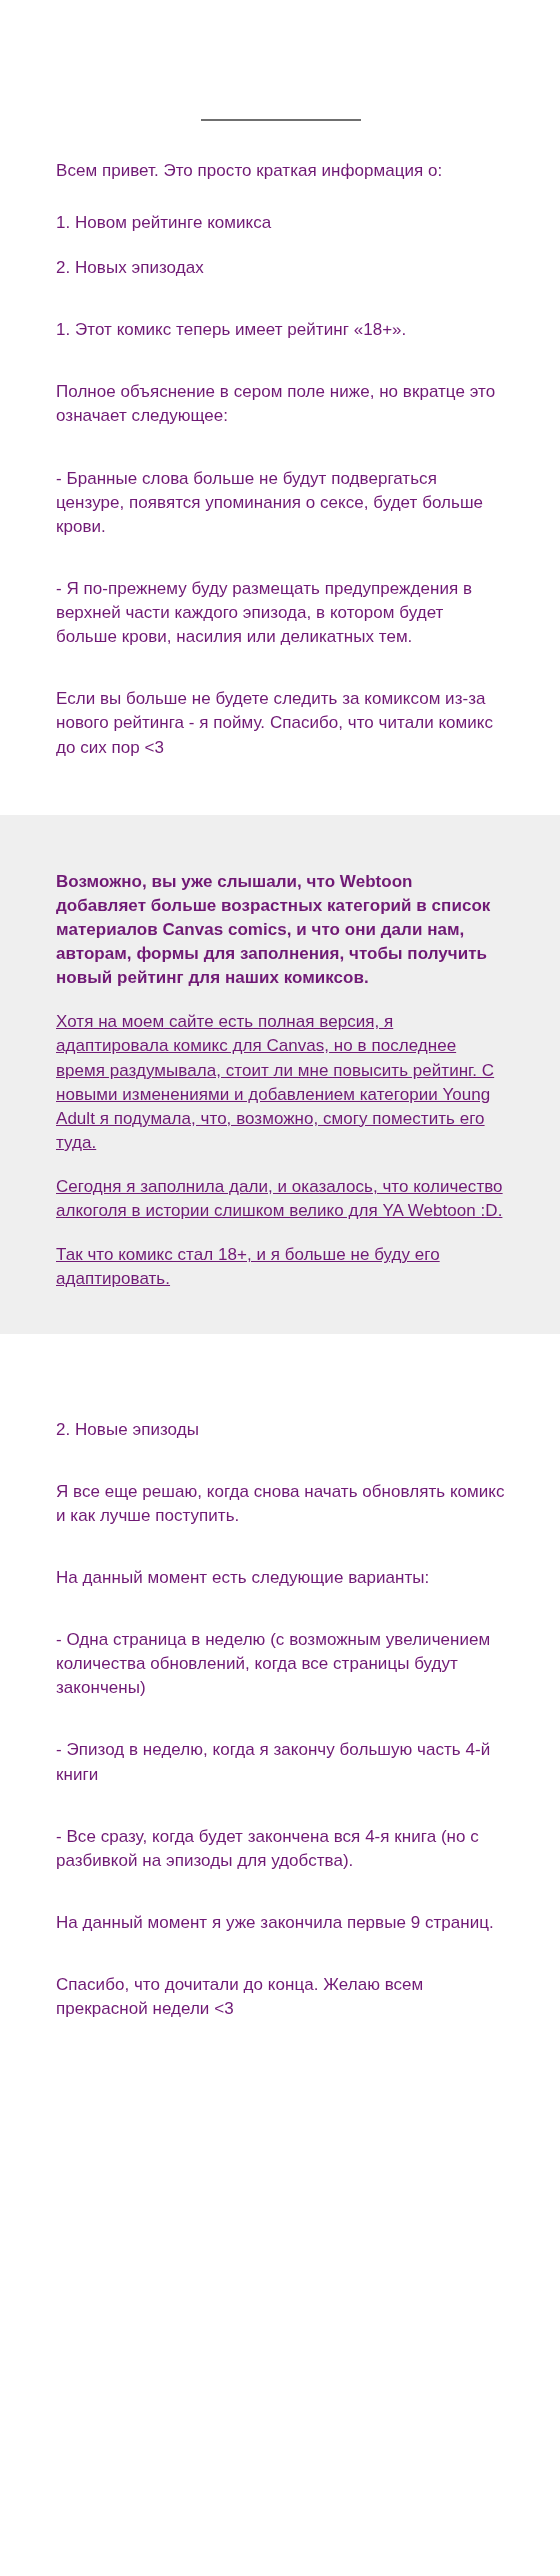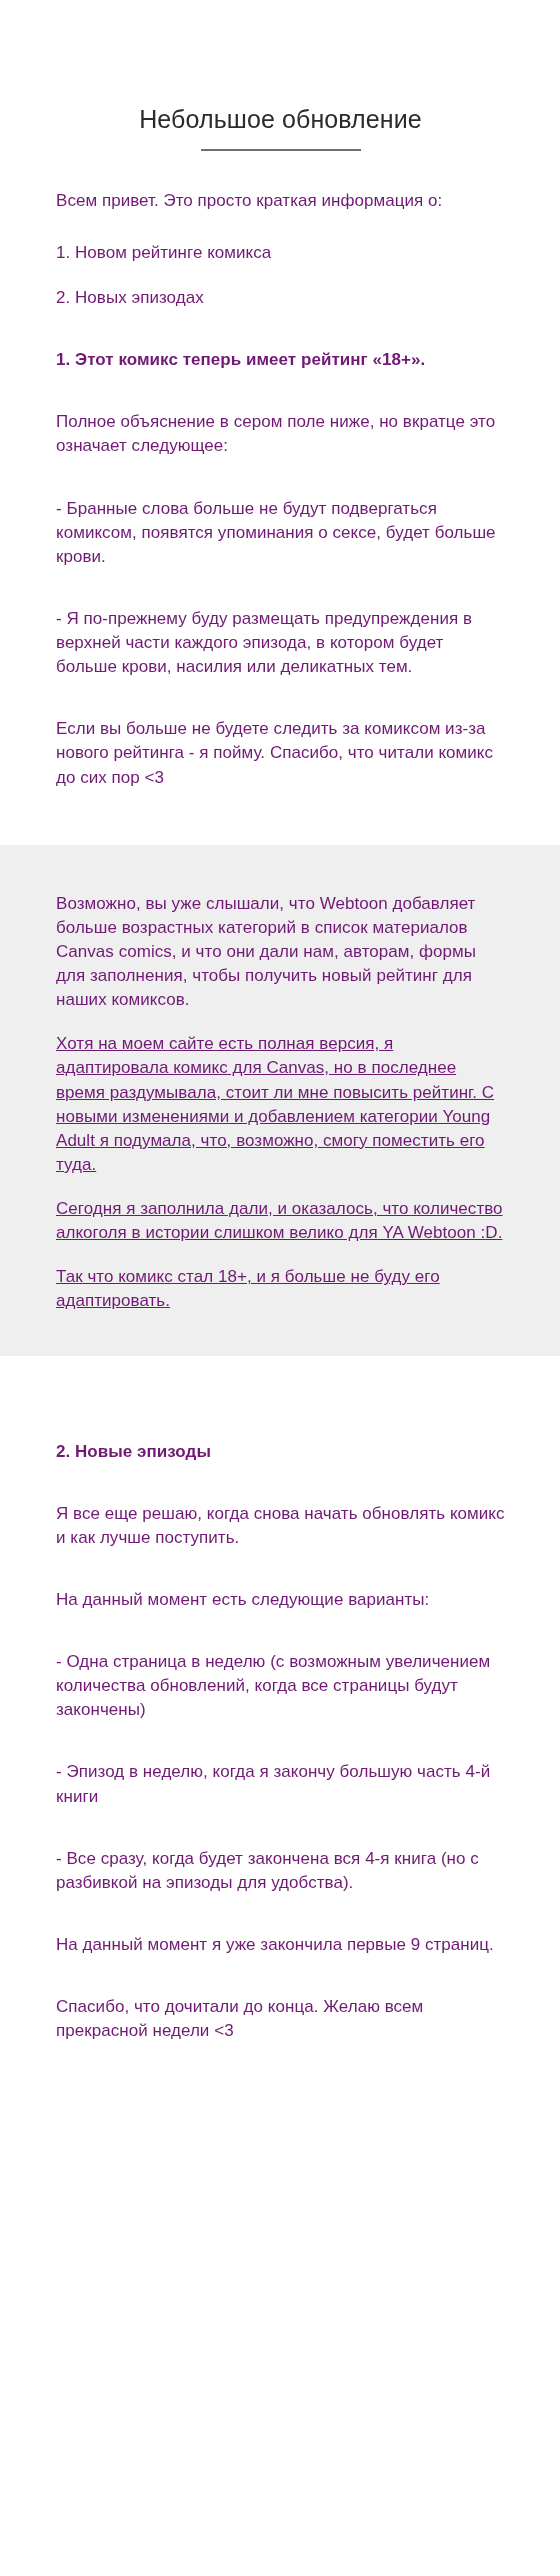--- a/index.html
+++ b/index.html
@@ -54,65 +54,65 @@
   .para {
     margin-top: 38px;
   }
   .para-tight {
     margin-top: 21px;
   }
   .para-list {
     margin-top: 28px;
   }
   .bold {
-    font-weight: bold;
+    font-weight: normal;
   }
   .grey-box {
     margin-top: 55px;
     background: #efefef;
     width: 561px;
     margin-left: -56px;
     padding: 39px 56px 42px 56px;
     box-sizing: border-box;
   }
   .grey-box .body-text:first-child {
-    margin-top: 8px;
+    margin-top: 16px;
+    font-weight: bold;
   }
   .grey-para {
     margin-top: 20px;
     text-decoration: underline;
   }
   .section-gap {
     margin-top: 84px;
   }
   .bottom-space {
     height: 168px;
   }
 </style>
 </head>
 <body>
 
 <div class="page">
 
   <div class="content">
 
     <div class="title-block">
-      <h1 class="title">Небольшое обновление</h1>
       <div class="title-rule"></div>
     </div>
 
     <p class="body-text para">Всем привет. Это просто краткая информация о:</p>
 
     <p class="body-text para-list">1. Новом рейтинге комикса</p>
     <p class="body-text para-tight">2. Новых эпизодах</p>
 
     <p class="body-text para bold">1. Этот комикс теперь имеет рейтинг «18+».</p>
 
     <p class="body-text para">Полное объяснение в сером поле ниже, но вкратце это означает следующее:</p>
-    <p class="body-text para">- Бранные слова больше не будут подвергаться комиксом, появятся упоминания о сексе, будет больше крови.</p>
+    <p class="body-text para">- Бранные слова больше не будут подвергаться цензуре, появятся упоминания о сексе, будет больше крови.</p>
     <p class="body-text para">- Я по-прежнему буду размещать предупреждения в верхней части каждого эпизода, в котором будет больше крови, насилия или деликатных тем.</p>
     <p class="body-text para">Если вы больше не будете следить за комиксом из-за нового рейтинга - я пойму. Спасибо, что читали комикс до сих пор &lt;3</p>
 
     <div class="grey-box">
       <p class="body-text">Возможно, вы уже слышали, что Webtoon добавляет больше возрастных категорий в список материалов Canvas comics, и что они дали нам, авторам, формы для заполнения, чтобы получить новый рейтинг для наших комиксов.</p>
       <p class="body-text grey-para">Хотя на моем сайте есть полная версия, я адаптировала комикс для Canvas, но в последнее время раздумывала, стоит ли мне повысить рейтинг. С новыми изменениями и добавлением категории Young Adult я подумала, что, возможно, смогу поместить его туда.</p>
       <p class="body-text grey-para">Сегодня я заполнила дали, и оказалось, что количество алкоголя в истории слишком велико для YA Webtoon :D.</p>
       <p class="body-text grey-para">Так что комикс стал 18+, и я больше не буду его адаптировать.</p>
     </div>
 

